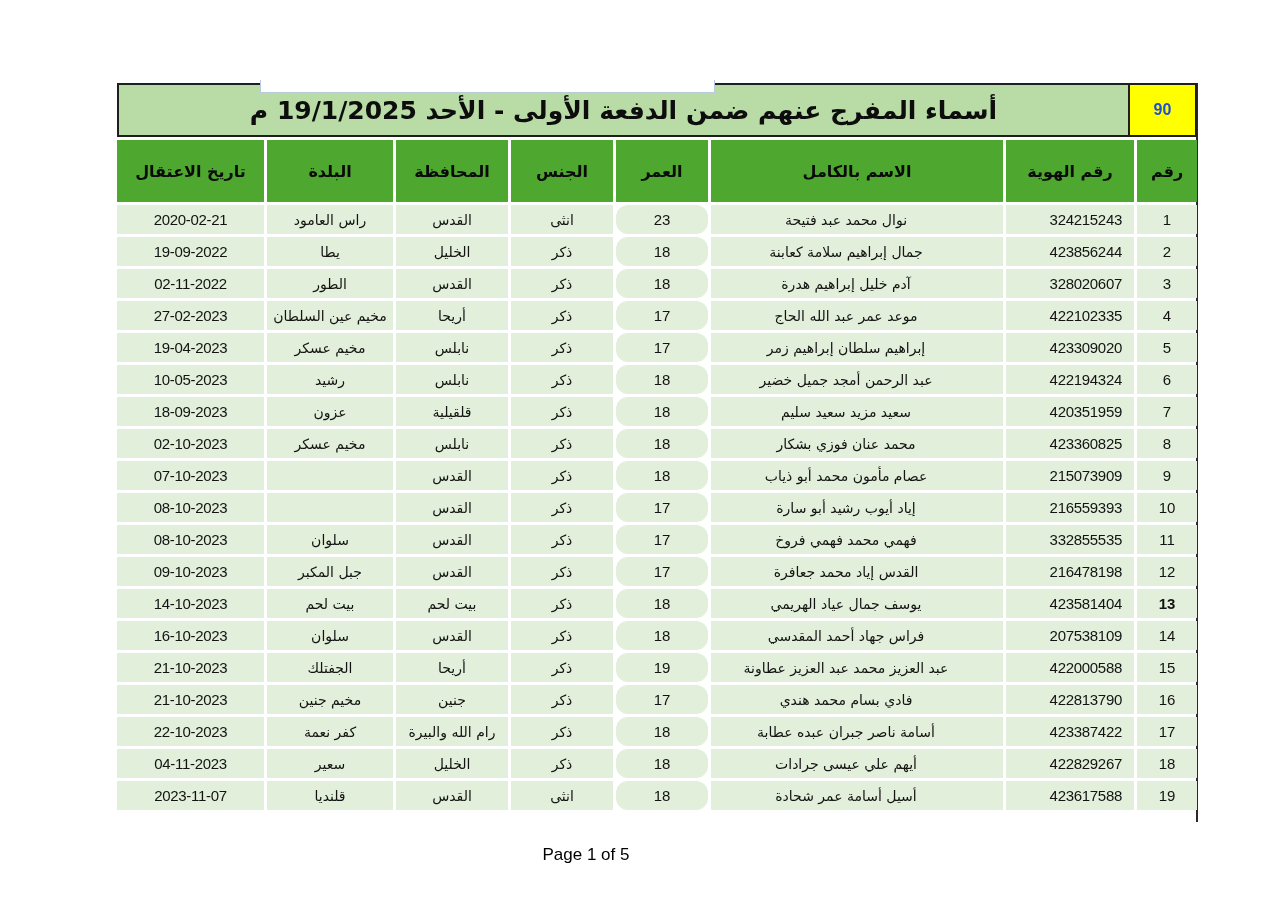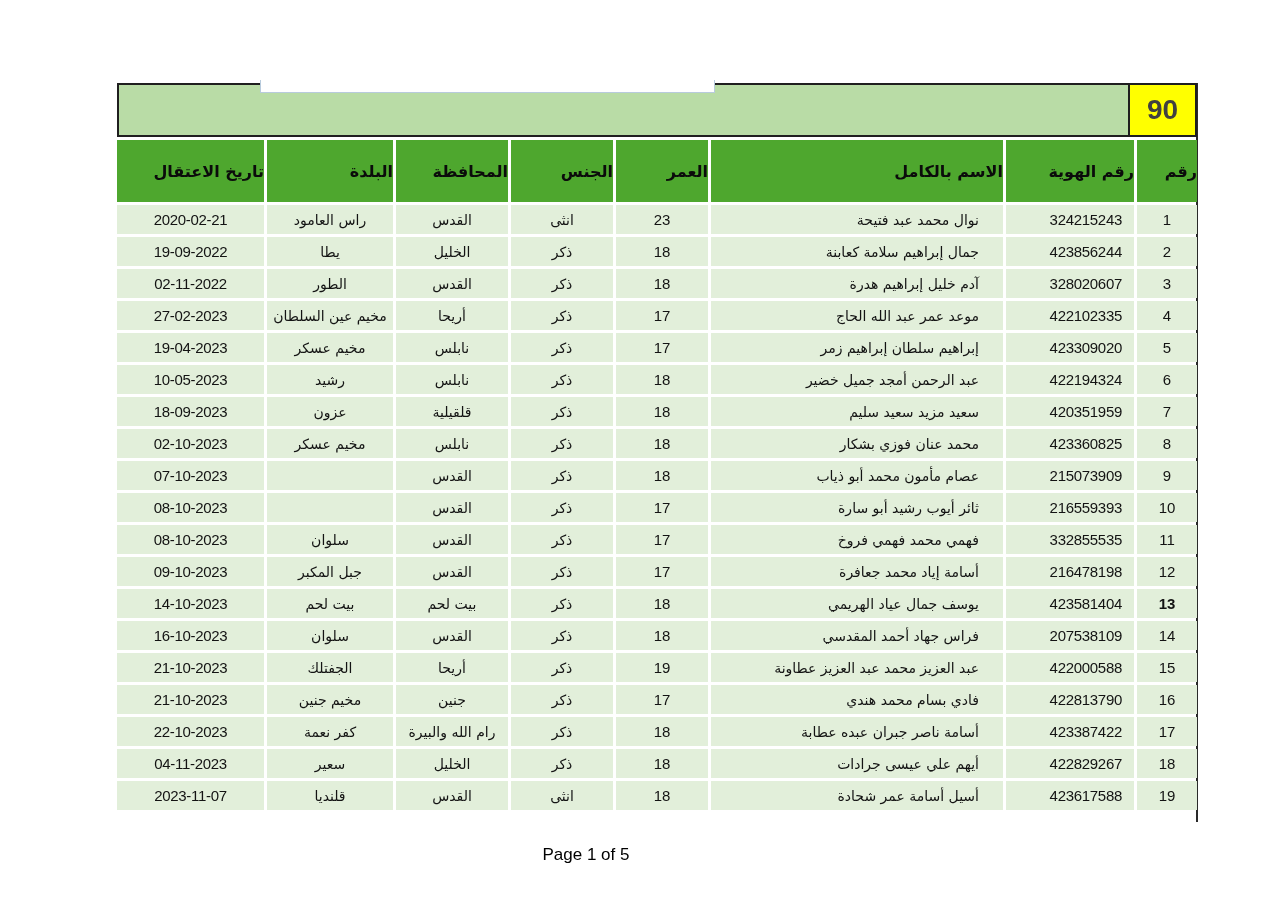--- a/index.html
+++ b/index.html
@@ -11,21 +11,21 @@
   
   .titlebar{
     position:absolute;left:117px;top:83px;width:1080px;height:54px;
     display:flex;direction:rtl;
     border:2px solid #1f1f1f;box-sizing:border-box;background:#B9DCA6;
   }
   .badge{
     width:67px;flex:0 0 67px;background:#FFFF00;
     border-left:2px solid #1f1f1f;box-sizing:border-box;
     display:flex;align-items:center;justify-content:center;
-    font-family:"Liberation Sans",sans-serif;font-size:28px;font-weight:600;color:#404040;
+    font-family:"Liberation Sans",sans-serif;font-size:16px;font-weight:600;color:#1d4ed8;
   }
   .title-cell{
     flex:1;display:flex;align-items:center;justify-content:center;
     font-size:25px;font-weight:700;color:#0d0d0d;white-space:nowrap;
   }
   
   .blank-strip{
     position:absolute;left:260px;top:80px;width:455px;height:13px;
     background:#ffffff;border:1px solid #b8cbdd;border-top:none;box-sizing:border-box;
   }
@@ -37,46 +37,47 @@
   table.main{
     position:absolute;left:114px;top:137px;
     border-collapse:separate;border-spacing:3px;direction:rtl;
     table-layout:fixed;
   }
   col.c-no{width:60px}col.c-id{width:128px}col.c-name{width:292px}
   col.c-age{width:92px}col.c-gender{width:102px}col.c-gov{width:112px}
   col.c-town{width:126px}col.c-date{width:147px}
   th{
     background:#4EA72E;color:#0b0b0b;font-weight:700;font-size:16px;
-    height:62px;text-align:right;vertical-align:middle;padding:0;white-space:nowrap;
+    height:62px;text-align:center;vertical-align:middle;padding:0;white-space:nowrap;
   }
   td{
     background:#E2EFDA;height:29px;font-size:14px;color:#131313;
     text-align:center;vertical-align:middle;padding:0 2px;
     white-space:nowrap;overflow:hidden;
   }
   tbody td:nth-child(1){font-family:"Liberation Sans",sans-serif;font-size:15px;}
   tbody td:nth-child(2){text-align:right;padding-right:12px;font-family:"Liberation Sans",sans-serif;font-size:15px;letter-spacing:-0.3px;}
-  tbody td:nth-child(3){text-align:right;padding-right:24px;}
-  tbody td:nth-child(4){font-family:"Liberation Sans",sans-serif;font-size:15px;}
+  tbody td:nth-child(3){text-align:center;padding-right:24px;}
+  tbody td:nth-child(4){font-family:"Liberation Sans",sans-serif;font-size:15px;border-radius:12px;}
   tbody td:nth-child(8){font-family:"Liberation Sans",sans-serif;font-size:15px;letter-spacing:-0.3px;margin-left:16px;}
   .bold{font-weight:700;}
   
   .footer{
     position:absolute;top:845px;left:0;width:1172px;text-align:center;
     font-family:"Liberation Sans",sans-serif;font-size:17px;color:#000;
   }
 </style>
 </head>
 <body>
 
 <div class="right-rule"></div>
 
 <div class="titlebar">
   <div class="badge">90</div>
+  <div class="title-cell">أسماء المفرج عنهم ضمن الدفعة الأولى - الأحد 19/1/2025 م</div>
 </div>
 
 <div class="blank-strip"></div>
 
 <table class="main">
   <colgroup>
     <col class="c-no">
       <col class="c-id">
       <col class="c-name">
       <col class="c-age">
@@ -185,41 +186,41 @@
       <td>عصام مأمون محمد أبو ذياب</td>
       <td>18</td>
       <td>ذكر</td>
       <td>القدس</td>
       <td></td>
       <td>07-10-2023</td>
     </tr>
       <tr>
       <td>10</td>
       <td>216559393</td>
-      <td>ثائر أيوب رشيد أبو سارة</td>
+      <td>إياد أيوب رشيد أبو سارة</td>
       <td>17</td>
       <td>ذكر</td>
       <td>القدس</td>
       <td></td>
       <td>08-10-2023</td>
     </tr>
       <tr>
       <td>11</td>
       <td>332855535</td>
       <td>فهمي محمد فهمي فروخ</td>
       <td>17</td>
       <td>ذكر</td>
       <td>القدس</td>
       <td>سلوان</td>
       <td>08-10-2023</td>
     </tr>
       <tr>
       <td>12</td>
       <td>216478198</td>
-      <td>أسامة إياد محمد جعافرة</td>
+      <td>القدس إياد محمد جعافرة</td>
       <td>17</td>
       <td>ذكر</td>
       <td>القدس</td>
       <td>جبل المكبر</td>
       <td>09-10-2023</td>
     </tr>
       <tr>
       <td class="bold">13</td>
       <td>423581404</td>
       <td>يوسف جمال عياد الهريمي</td>

